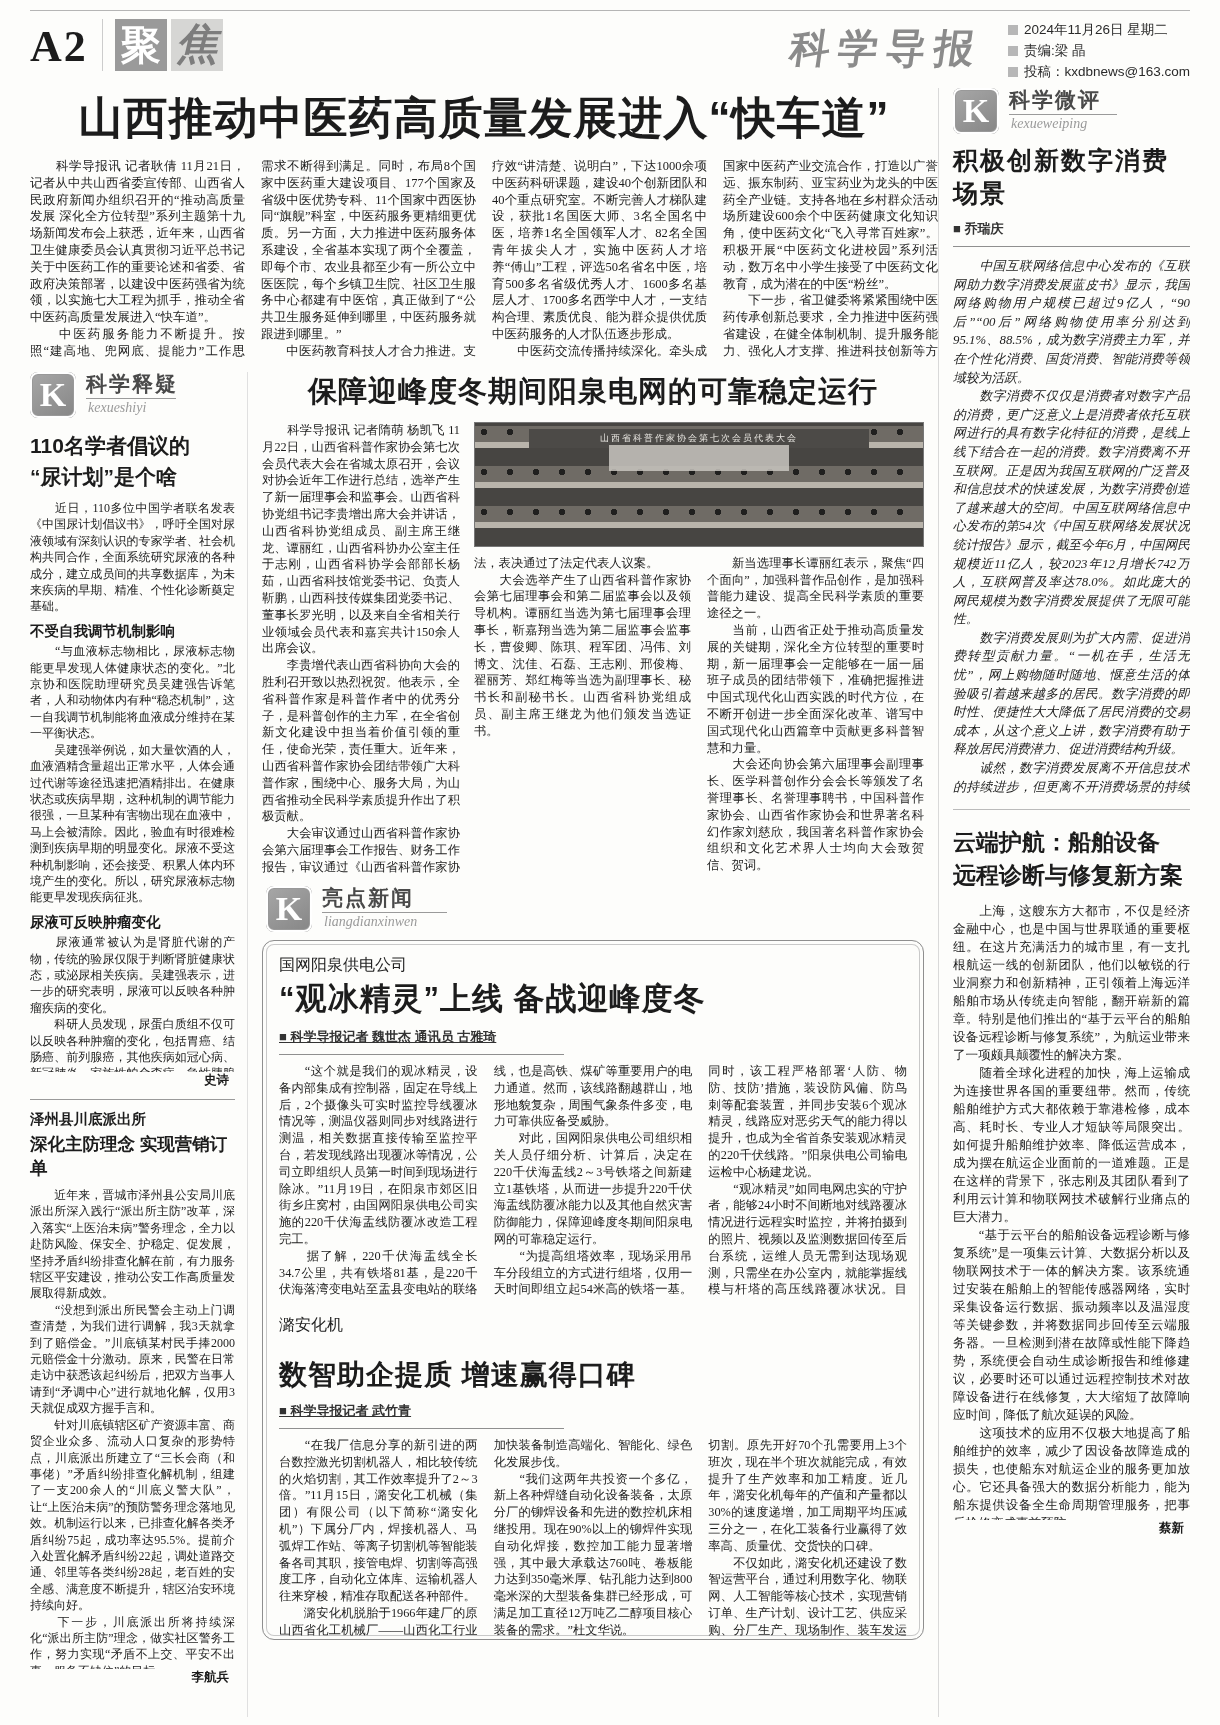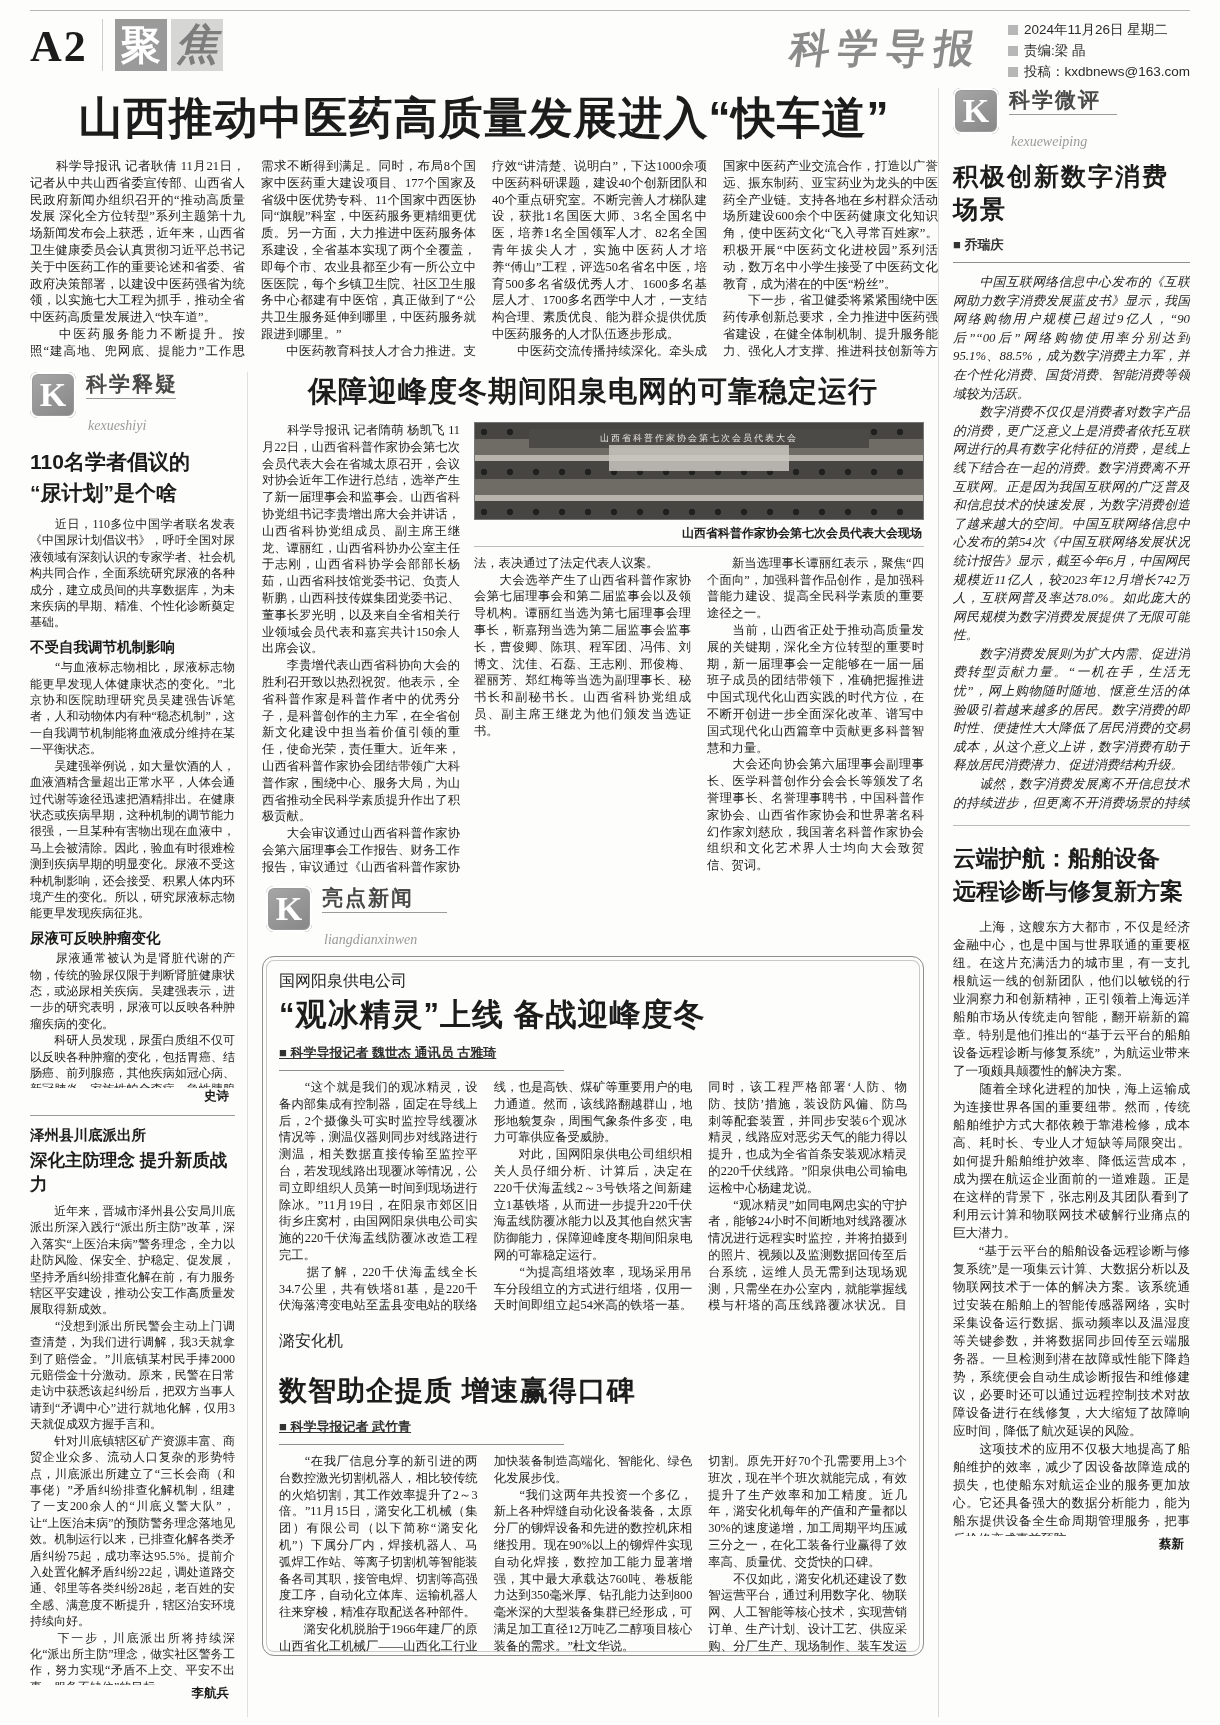--- a/index.html
+++ b/index.html
@@ -18,21 +18,21 @@
   .head-meta { font-family:"Liberation Sans","DejaVu Sans",sans-serif; font-size:13.5px; color:#2a2a2a; line-height:21px; }
   .head-meta .row { display:flex; align-items:center; gap:6px; }
   .sq { display:inline-block; width:10px; height:10px; background:#b7b7b7; flex:none; }
 
   
   .jtext { text-align:justify; white-space:pre-line; overflow:hidden; }
   .sig { text-align:right; font-weight:bold; font-size:12.5px; padding-right:6px; }
   .klogo { width:46px; height:46px; flex:none; border-radius:8px; background:linear-gradient(145deg,#a8a8a8,#858585); color:#fff; font-family:"Liberation Serif",serif; font-weight:bold; font-size:34px; line-height:46px; text-align:center; box-shadow:inset 0 0 0 2px #fff, inset 0 0 0 3px #999; }
   .sec-head { display:flex; align-items:flex-start; gap:10px; }
   .sec-tt { font-family:"Liberation Sans",sans-serif; font-size:21px; font-weight:bold; color:#4a4a4a; letter-spacing:2px; line-height:24px; }
-  .sec-py { font-family:"Liberation Serif",serif; font-style:italic; color:#9a9a9a; font-size:14px; border-top:1px solid #9a9a9a; margin-top:2px; padding:19px 30px 0 2px; display:inline-block; }
+  .sec-py { font-family:"Liberation Serif",serif; font-style:italic; color:#9a9a9a; font-size:14px; border-top:1px solid #9a9a9a; margin-top:2px; padding:1px 30px 0 2px; display:inline-block; }
   .kicker { font-family:"Liberation Sans",sans-serif; font-weight:normal; font-size:16px; color:#222; }
   .byline { font-family:"Liberation Sans",sans-serif; font-size:13px; font-weight:bold; color:#333; display:flex; align-items:center; gap:7px; border-bottom:1px solid #8f8f8f; padding-bottom:8px; }
 
   
   .content { display:flex; margin-top:6px; }
   .left-zone { width:908px; }
   .rail { width:252px; margin-left:0; border-left:1px solid #d9d9d9; padding-left:14px; }
 
   .main-headline { font-family:"Liberation Sans",sans-serif; font-size:44px; font-weight:bold; letter-spacing:1px; line-height:60px; text-align:center; }
   .main-cols { display:flex; gap:16px; margin-top:10px; height:200px; }
@@ -156,21 +156,21 @@
 　　目前，国际上关于尿液标志物的研究越来越多，产出了大量与疾病和衰老相关的重要成果。但是，吴建强表示：“中国的样本不能拿到外国去，所以百余名学者联合倡议在中国开展尿计划。”
 　　吴建强介绍，中国尿计划预期分为三个阶段：第一阶段是2025～2029年，完成中国健康人群的尿液组学分析；第二阶段是2030～2034年，完成中国常见重大疾病的尿液组学分析；第三阶段是2035～2039年，借助尿液组学分析完成疾病早期预警的大数据模型。</div>
             </div>
             <div class="sig">史诗</div>
           </section>
 
           <div class="side-div"></div>
 
           <section>
             <div class="zz-kicker">泽州县川底派出所</div>
-            <h3 class="zz-headline">深化主防理念 提升新质战力</h3>
+            <h3 class="zz-headline">深化主防理念 实现营销订单</h3>
             <div class="side-body jtext" style="height:482px;">　　近年来，晋城市泽州县公安局川底派出所深入践行“派出所主防”改革，深入落实“上医治未病”警务理念，全力以赴防风险、保安全、护稳定、促发展，坚持矛盾纠纷排查化解在前，有力服务辖区平安建设，推动公安工作高质量发展取得新成效。
 　　“没想到派出所民警会主动上门调查清楚，为我们进行调解，我3天就拿到了赔偿金。”川底镇某村民手捧2000元赔偿金十分激动。原来，民警在日常走访中获悉该起纠纷后，把双方当事人请到“矛调中心”进行就地化解，仅用3天就促成双方握手言和。
 　　针对川底镇辖区矿产资源丰富、商贸企业众多、流动人口复杂的形势特点，川底派出所建立了“三长会商（和事佬）”矛盾纠纷排查化解机制，组建了一支200余人的“川底义警大队”，让“上医治未病”的预防警务理念落地见效。机制运行以来，已排查化解各类矛盾纠纷75起，成功率达95.5%。提前介入处置化解矛盾纠纷22起，调处道路交通、邻里等各类纠纷28起，老百姓的安全感、满意度不断提升，辖区治安环境持续向好。
 　　下一步，川底派出所将持续深化“派出所主防”理念，做实社区警务工作，努力实现“矛盾不上交、平安不出事、服务不缺位”的目标。</div>
             <div class="sig">李航兵</div>
           </section>
         </aside>
 
         <div class="center">
 
@@ -178,21 +178,20 @@
             <h2 class="kepu-headline">保障迎峰度冬期间阳泉电网的可靠稳定运行</h2>
             <div class="kepu-grid">
               <div class="kepu-c1 jtext">　　科学导报讯 记者隋萌 杨凯飞 11月22日，山西省科普作家协会第七次会员代表大会在省城太原召开，会议对协会近年工作进行总结，选举产生了新一届理事会和监事会。山西省科协党组书记李贵增出席大会并讲话，山西省科协党组成员、副主席王继龙、谭丽红，山西省科协办公室主任于志刚，山西省科协学会部部长杨茹，山西省科技馆党委书记、负责人靳鹏，山西科技传媒集团党委书记、董事长罗光明，以及来自全省相关行业领域会员代表和嘉宾共计150余人出席会议。
 　　李贵增代表山西省科协向大会的胜利召开致以热烈祝贺。他表示，全省科普作家是科普作者中的优秀分子，是科普创作的主力军，在全省创新文化建设中担当着价值引领的重任，使命光荣，责任重大。近年来，山西省科普作家协会团结带领广大科普作家，围绕中心、服务大局，为山西省推动全民科学素质提升作出了积极贡献。
 　　大会审议通过山西省科普作家协会第六届理事会工作报告、财务工作报告，审议通过《山西省科普作家协会章程》修订草案和财务管理制度、会费收缴标准与管理办</div>
               <div class="kepu-right">
                 <div class="photo">
                   <div class="banner">山西省科普作家协会第七次会员代表大会</div>
                   <div class="screen"></div>
                 </div>
-                <div class="caption">山西省科普作家协会第七次会员代表大会现场</div>
                 <div class="kepu-cols">
                   <div class="kc jtext">法，表决通过了法定代表人议案。
 　　大会选举产生了山西省科普作家协会第七届理事会和第二届监事会以及领导机构。谭丽红当选为第七届理事会理事长，靳嘉翔当选为第二届监事会监事长，曹俊卿、陈琪、程军团、冯伟、刘博文、沈佳、石磊、王志刚、邢俊梅、翟丽芳、郑红梅等当选为副理事长、秘书长和副秘书长。山西省科协党组成员、副主席王继龙为他们颁发当选证书。</div>
                   <div class="kc jtext">　　新当选理事长谭丽红表示，聚焦“四个面向”，加强科普作品创作，是加强科普能力建设、提高全民科学素质的重要途径之一。
 　　当前，山西省正处于推动高质量发展的关键期，深化全方位转型的重要时期，新一届理事会一定能够在一届一届班子成员的团结带领下，准确把握推进中国式现代化山西实践的时代方位，在不断开创进一步全面深化改革、谱写中国式现代化山西篇章中贡献更多科普智慧和力量。
 　　大会还向协会第六届理事会副理事长、医学科普创作分会会长等颁发了名誉理事长、名誉理事聘书，中国科普作家协会、山西省作家协会和世界著名科幻作家刘慈欣，我国著名科普作家协会组织和文化艺术界人士均向大会致贺信、贺词。</div>
                 </div>
               </div>
             </div>
           </section>

